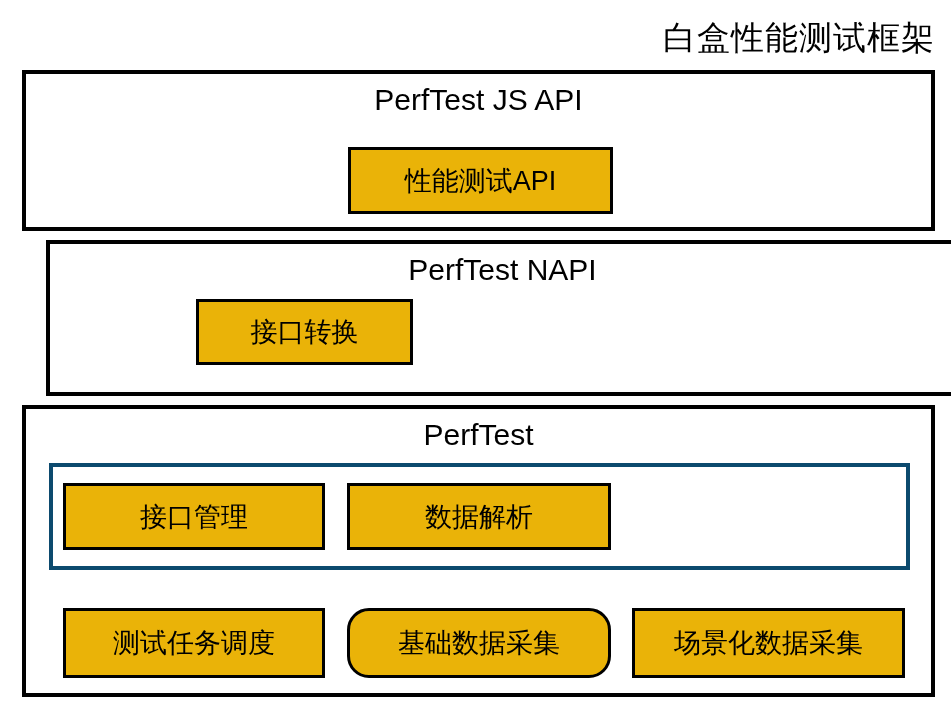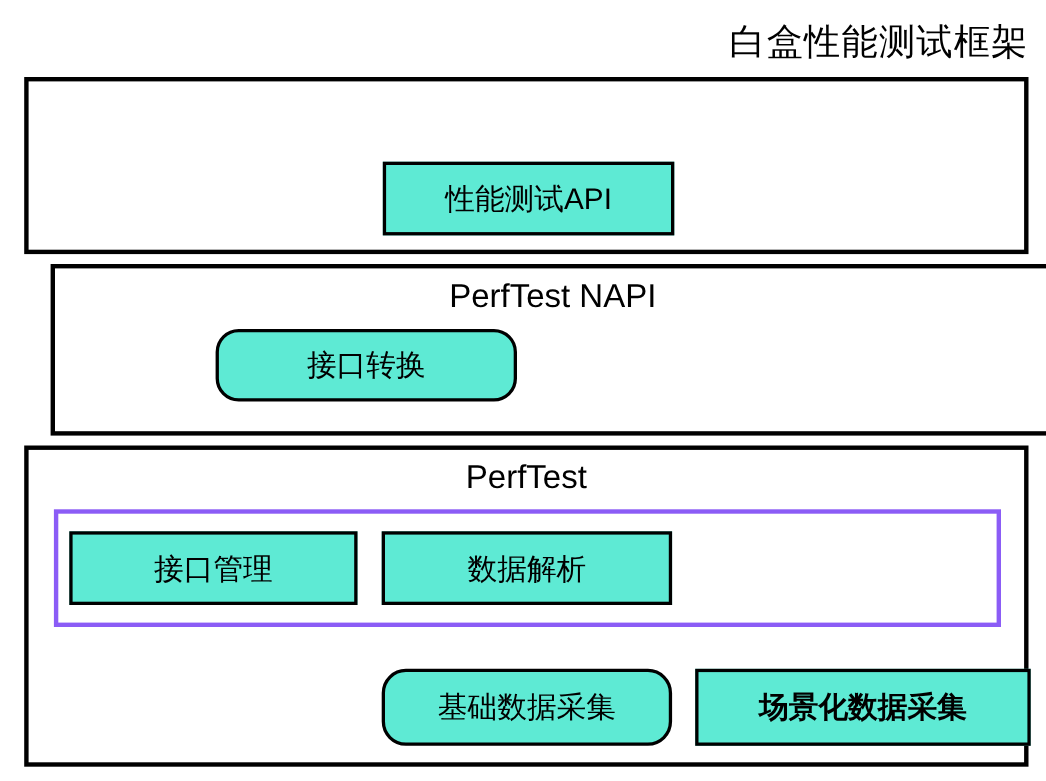--- a/index.html
+++ b/index.html
@@ -44,58 +44,59 @@
     left: 0;
     width: 100%;
     text-align: center;
     font-size: 30px;
     font-weight: 400;
   }
   .box {
     position: absolute;
     border: 3px solid #000000;
     box-sizing: border-box;
-    background: #5eead4;
+    background: #eab308;
     display: flex;
     align-items: center;
     justify-content: center;
     font-size: 27px;
     white-space: nowrap;
   }
   
   .l1-b1 { left: 322px; top: 73px; width: 265px; height: 67px; }
   
-  .l2-b1 { left: 146px; top: 55px; width: 274px; height: 66px; border-radius: 21px; }
+  .l2-b1 { left: 146px; top: 55px; width: 217px; height: 66px; }
   .l2-b2 { left: 498px; top: 55px; width: 265px; height: 66px; }
   
   .group-wrapper {
     position: absolute;
     left: 23px;
     top: 54px;
     width: 861px;
     height: 107px;
-    border: 4px solid #8b5cf6;
+    border: 4px solid #0c4a6e;
     box-sizing: border-box;
     background: #ffffff;
   }
   .l3-g1 { left: 10px;  top: 16px; width: 262px; height: 67px; }
   .l3-g2 { left: 294px; top: 16px; width: 264px; height: 67px; }
   .l3-g3 { left: 579px; top: 16px; width: 263px; height: 67px; }
   .l3-b1 { left: 37px;  top: 199px; width: 262px; height: 70px; }
   .l3-b2 { left: 321px; top: 199px; width: 264px; height: 70px; border-radius: 22px; }
-  .l3-b3 { left: 606px; top: 199px; width: 305px; height: 70px; font-weight: bold; }
+  .l3-b3 { left: 606px; top: 199px; width: 273px; height: 70px; }
 </style>
 </head>
 <body>
 
 <div class="canvas">
 
   <div class="main-title">白盒性能测试框架</div>
 
   <section class="layer layer1">
+    <h2 class="layer-title">PerfTest JS API</h2>
     <div class="box l1-b1">
       <span>性能测试API</span>
     </div>
   </section>
 
   <section class="layer layer2">
     <h2 class="layer-title">PerfTest NAPI</h2>
     <div class="box l2-b1">
       <span>接口转换</span>
     </div>
@@ -106,20 +107,23 @@
 
     <div class="group-wrapper">
       <div class="box l3-g1">
         <span>接口管理</span>
       </div>
       <div class="box l3-g2">
         <span>数据解析</span>
       </div>
     </div>
 
+    <div class="box l3-b1">
+      <span>测试任务调度</span>
+    </div>
     <div class="box l3-b2">
       <span>基础数据采集</span>
     </div>
     <div class="box l3-b3">
       <span>场景化数据采集</span>
     </div>
   </section>
 
 </div>
 

